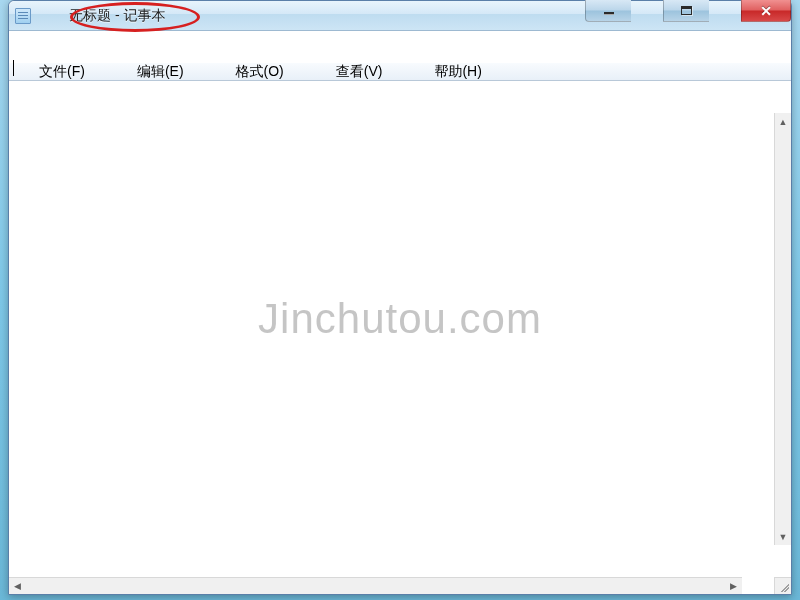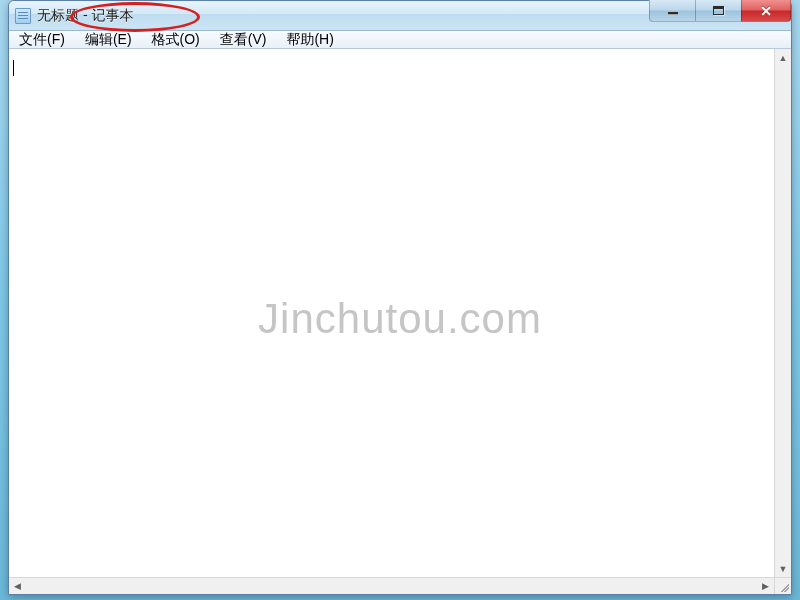--- a/index.html
+++ b/index.html
@@ -1,15 +1,15 @@
 <!DOCTYPE html>
 <html><head>
 <meta charset="utf-8">
 <style>
-  * { box-sizing: border-box; margin: 0; padding: 0; }
+  * { box-sizing: border-box; margin: 0; padding: 0; gap: 32px; }
   body {
     width: 800px;
     height: 600px;
     font-family: "Microsoft YaHei", "SimSun", Tahoma, sans-serif;
     background: linear-gradient(to bottom, #a8d8f0 0%, #7ec8e8 50%, #6bb8d8 100%);
     overflow: hidden;
     position: relative;
   }
   .window {
     position: absolute;
@@ -89,21 +89,21 @@
   }
   .btn-close .ctrl-glyph { color: #fff; text-shadow: 0 -1px 0 rgba(0,0,0,0.4); font-size: 14px; }
   .min-glyph { width: 10px; height: 3px; background: #2a2a2a; border-bottom: 1px solid rgba(255,255,255,0.6); margin-top: 6px; }
   .max-glyph { width: 11px; height: 9px; border: 1px solid #2a2a2a; border-top: 3px solid #2a2a2a; box-shadow: 1px 1px 0 rgba(255,255,255,0.5); }
   .menubar {
     height: 18px;
     background: linear-gradient(to bottom, #f8fbfe, #e8f0f8);
     border-bottom: 1px solid #b8c8d8;
     display: flex;
     align-items: center;
-    padding: 0 0;
+    padding: 0 20px;
   }
   .menu-item {
     padding: 3px 10px;
     font-size: 14px;
     color: #000;
     cursor: pointer;
   }
   .content-wrap {
     flex: 1;
     display: flex;

